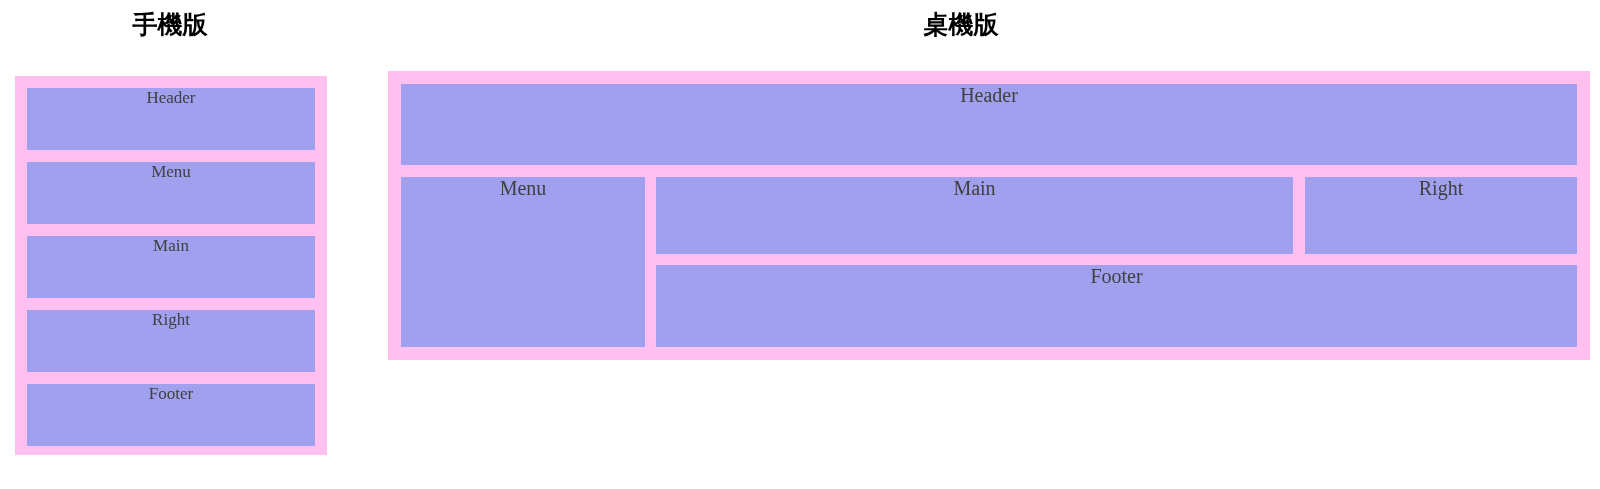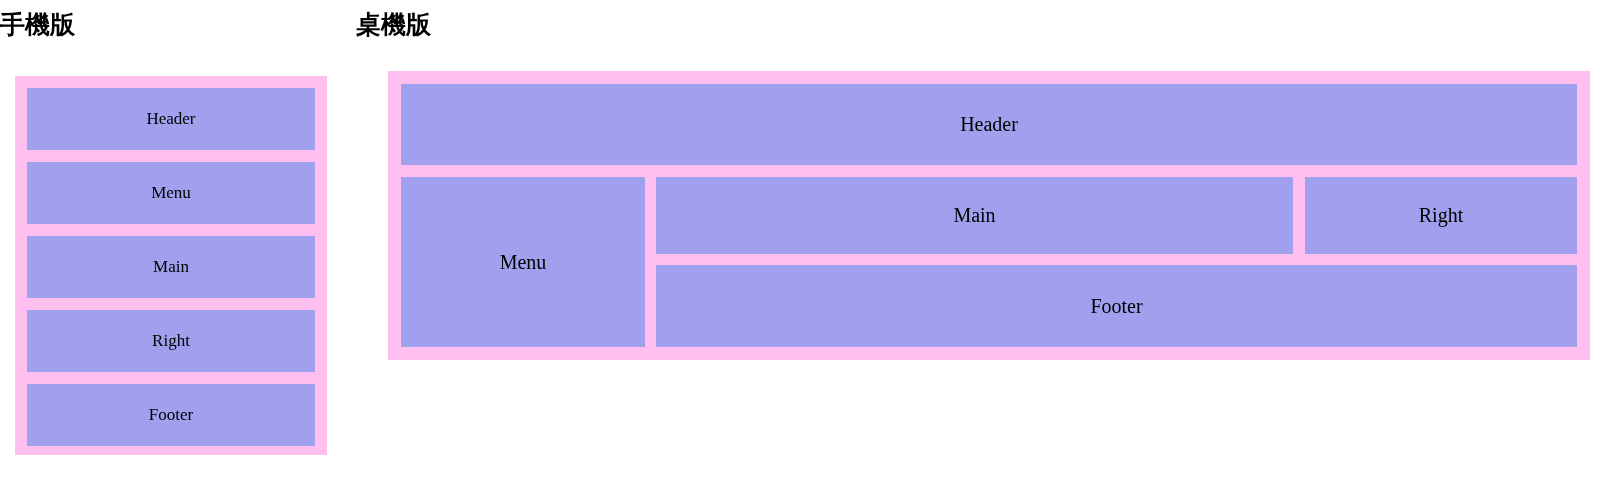--- a/index.html
+++ b/index.html
@@ -18,20 +18,21 @@
   
   .title {
     position: absolute;
     top: 10px;
     font-family: "DejaVu Sans", "Liberation Sans", sans-serif;
     font-weight: bold;
     font-size: 25px;
     line-height: 30px;
     color: #000000;
     white-space: nowrap;
+    text-align: center;
   }
   #title-mobile {
     left: 0;
     width: 340px;
   }
   #title-desktop {
     left: 356px;
     width: 1210px;
   }
 
@@ -39,23 +40,22 @@
   .frame {
     position: absolute;
     background: #ffc0f0;
     box-sizing: border-box;
   }
   .cell {
     position: absolute;
     background: #a0a0ef;
     box-sizing: border-box;
     display: flex;
-    align-items: center;
     justify-content: center;
-    color: #000000;
+    color: #404040;
     font-family: "Liberation Serif", "DejaVu Serif", serif;
   }
 
   
   #mobile-frame {
     left: 15px;
     top: 76px;
     width: 312px;
     height: 379px;
     padding: 12px;

